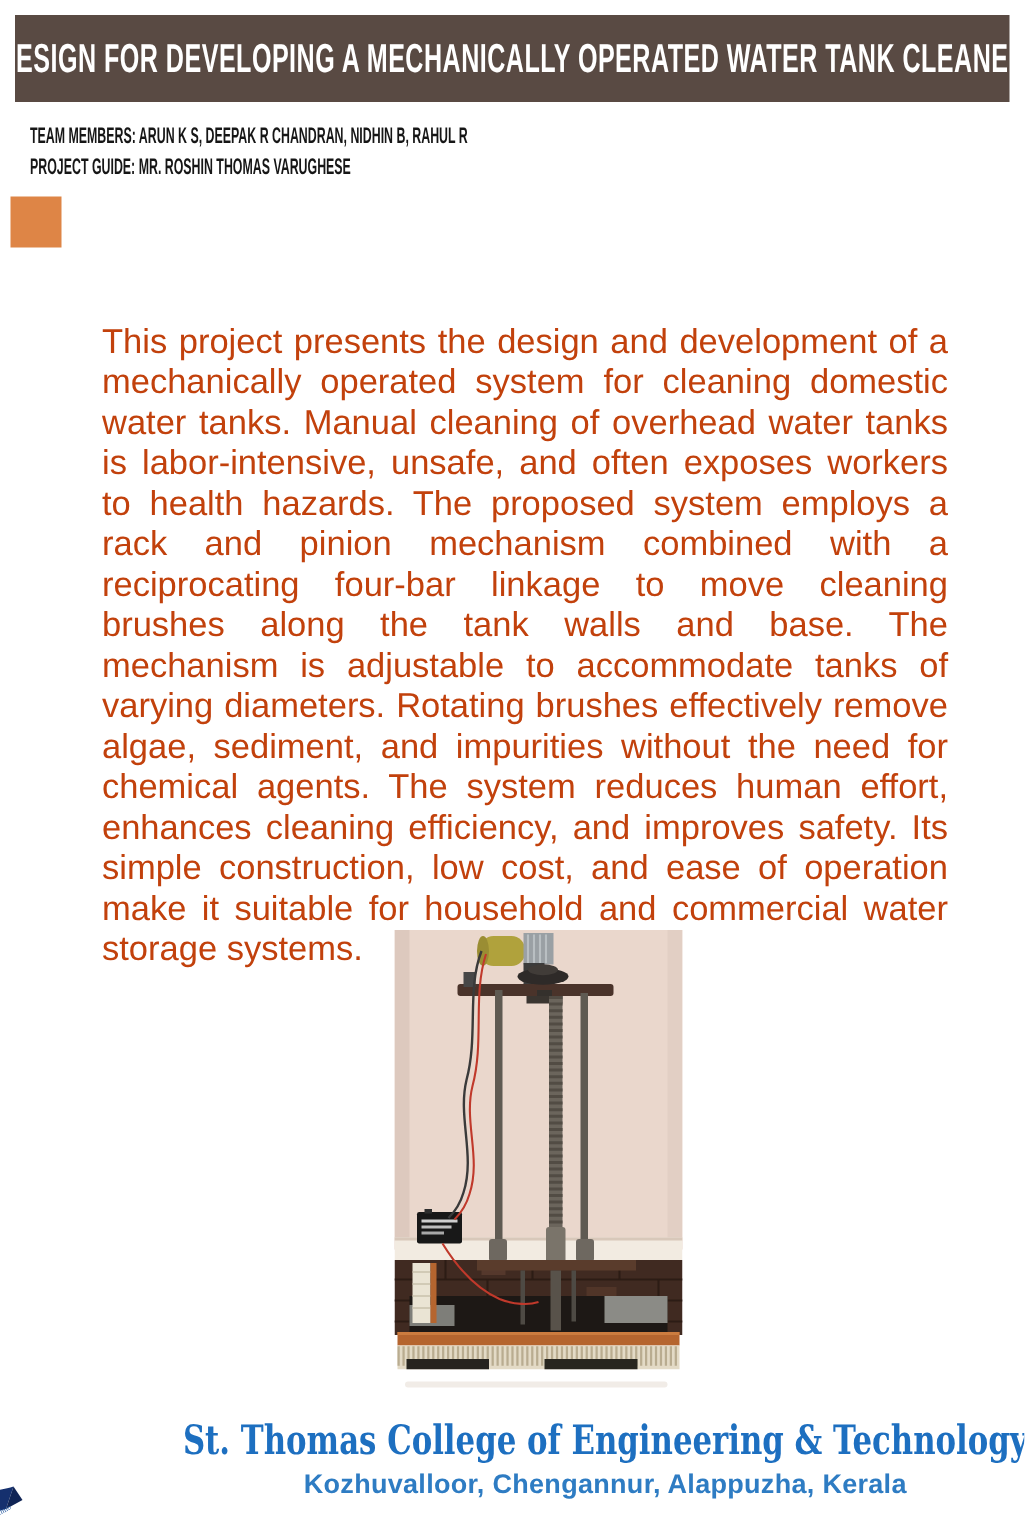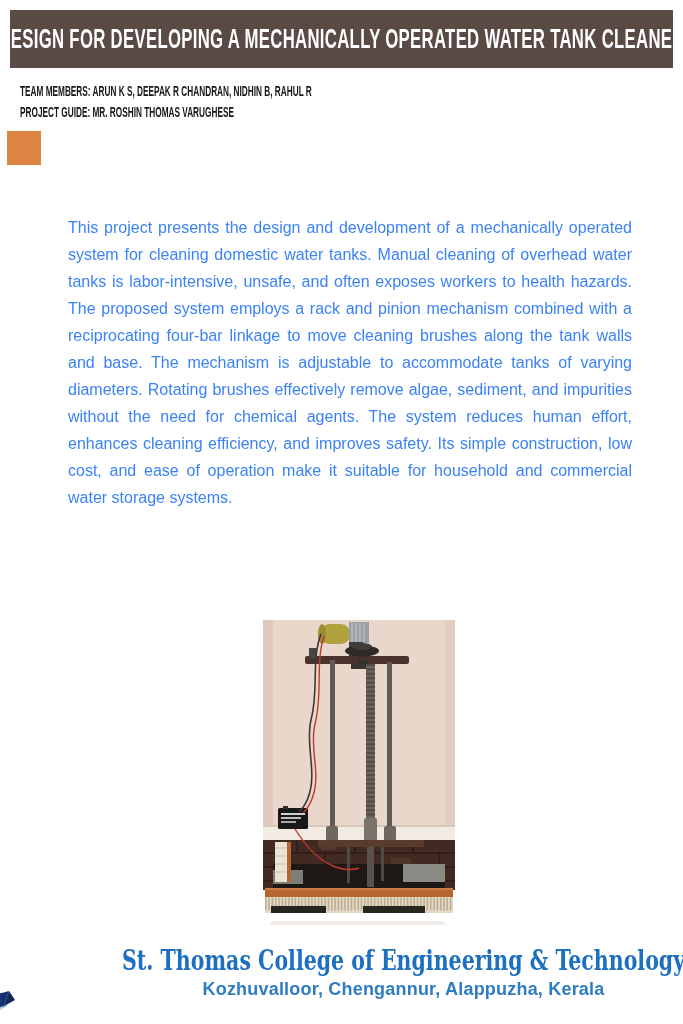--- a/index.html
+++ b/index.html
@@ -62,24 +62,24 @@
     font-weight: 700;
     font-size: 20px;
     letter-spacing: 0.3px;
   }
 
   
   .abstract-body {
     position: absolute;
     left: 68px; top: 214px;
     width: 564px;
-    font-size: 16px;
+    font-size: 23px;
     line-height: 27px;
     text-align: justify;
-    color: #3b82f6;
+    color: #c2410c;
   }
 
   
   .figure {
     position: absolute;
     left: 263px; top: 620px;
     width: 192px; height: 293px;
   }
   .figure svg { display: block; width: 100%; height: 100%; }
   .figure-shadow {

